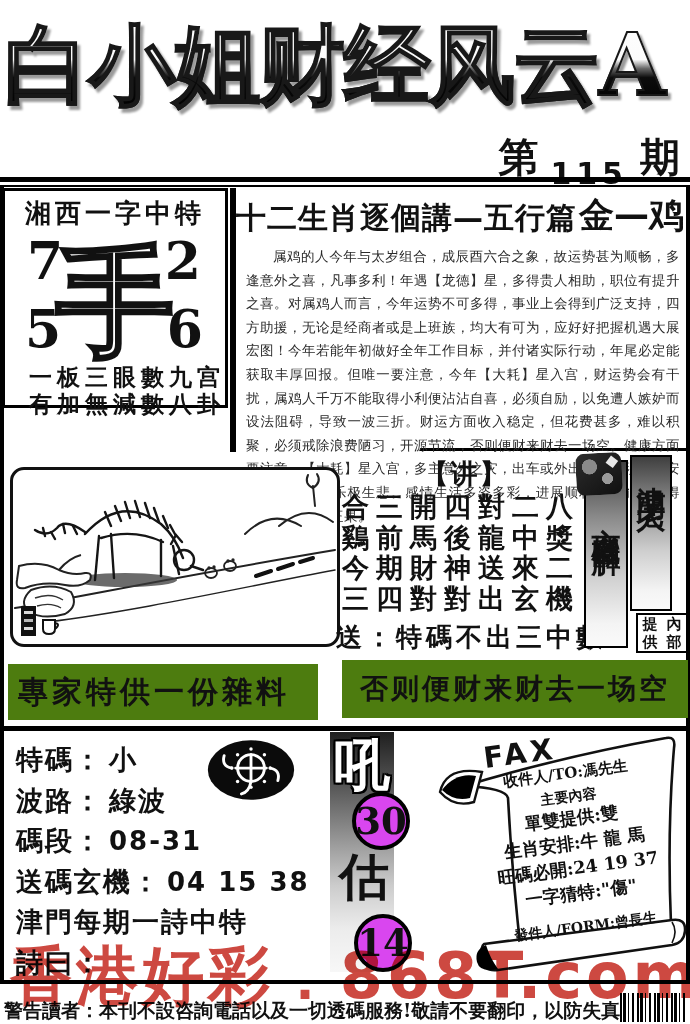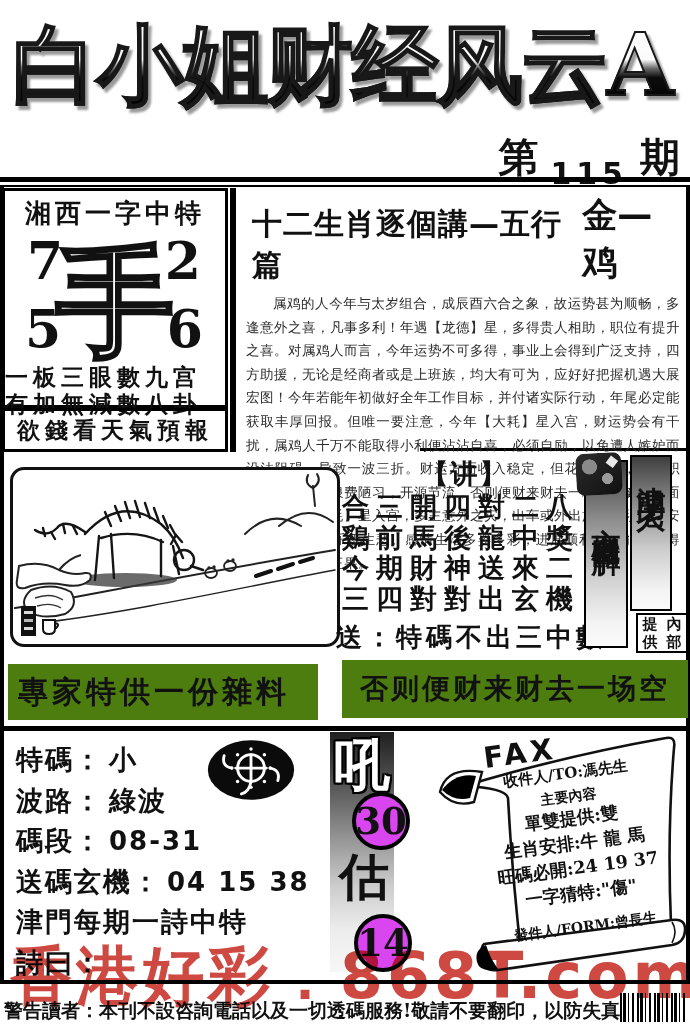--- a/index.html
+++ b/index.html
@@ -1,21 +1,21 @@
 <!DOCTYPE html>
 <html><head>
 <meta charset="utf-8">
 <style>
   html,body{margin:0;padding:0;background:#fff;}
   .page{position:relative;width:690px;height:1024px;background:#fff;overflow:hidden;
         font-family:"DejaVu Serif","Liberation Serif",serif;color:#111;}
   .sans{font-family:"DejaVu Sans","Liberation Sans",sans-serif;}
 
   
-  .masthead-title{position:absolute;left:12px;top:20px;width:672px;
+  .masthead-title{position:absolute;left:4px;top:20px;width:672px;
     font-size:86px;line-height:1.05;font-weight:700;white-space:nowrap;
     color:#111;letter-spacing:-1px;
     filter:drop-shadow(3px 4px 1px #9a9a9a);}
   @supports ((-webkit-background-clip:text) or (background-clip:text)){
     .masthead-title{
       background:linear-gradient(180deg,#ffffff 0%,#fbfbfb 44%,#666 54%,#0c0c0c 64%,#000 100%);
       -webkit-background-clip:text;background-clip:text;color:transparent;
       -webkit-text-stroke:2px #181818;}
   }
   .issue{position:absolute;right:10px;top:124px;display:flex;align-items:center;gap:12px;}
@@ -35,27 +35,27 @@
   .box-a{position:absolute;left:2px;top:188px;width:226px;height:220px;border:3px solid #000;box-sizing:border-box;}
   .box-a-title{margin-top:5px;text-align:center;font-size:26px;font-weight:800;letter-spacing:4px;}
   .numgrid{position:relative;height:132px;}
   .numgrid .n{position:absolute;font-size:52px;font-weight:700;line-height:1;}
   .n7{left:22px;top:4px;} .n2{right:24px;top:4px;} .n5{left:20px;top:72px;} .n6{right:22px;top:72px;}
   .bigchar{position:absolute;left:50%;top:54%;transform:translate(-50%,-50%);
     font-size:118px;font-weight:700;line-height:1;color:#111;}
   @supports (-webkit-text-stroke:2px #000){
     .bigchar{color:#fff;-webkit-text-stroke:3px #111;}
   }
-  .motto{text-align:left;font-size:23px;font-weight:800;letter-spacing:5px;line-height:27px;white-space:nowrap;}
+  .motto{text-align:right;font-size:23px;font-weight:800;letter-spacing:5px;line-height:27px;white-space:nowrap;}
   .box-b{position:absolute;left:2px;top:408px;width:226px;height:44px;border:3px solid #000;box-sizing:border-box;
     display:flex;align-items:center;justify-content:center;font-size:23px;font-weight:800;letter-spacing:5px;}
 
   
   .zodiac{position:absolute;left:236px;top:188px;width:452px;height:262px;box-sizing:border-box;}
-  .zodiac-head{display:flex;justify-content:space-between;align-items:flex-end;padding:4px 4px 0 16px;}
+  .zodiac-head{display:flex;justify-content:space-between;align-items:flex-end;padding:4px 4px 0 0;}
   .zh{font-size:30px;font-weight:900;font-family:"DejaVu Sans","Liberation Sans",sans-serif;letter-spacing:1px;}
   .za{font-size:35px;font-weight:900;font-family:"DejaVu Sans","Liberation Sans",sans-serif;}
   .zbody{padding:6px 8px 0 10px;font-size:13.5px;line-height:23.6px;text-align:justify;
     color:#2a2a2a;letter-spacing:0.5px;text-indent:2em;filter:blur(0.45px);}
 
   
   .tigerbox{position:absolute;left:10px;top:467px;width:330px;height:180px;border:3px solid #111;
     border-radius:14px;box-sizing:border-box;overflow:hidden;background:#fff;}
 
   
@@ -151,21 +151,20 @@
     <div class="numgrid">
       <span class="n n7">7</span>
       <span class="n n2">2</span>
       <span class="n n5">5</span>
       <span class="n n6">6</span>
       <span class="bigchar">手</span>
     </div>
     <div class="motto">一板三眼數九宫</div>
     <div class="motto">有加無減數八卦</div>
   </div>
-  <div class="box-b">欲錢看天氣預報</div>
 
   <div class="zodiac">
     <div class="zodiac-head">
       <span class="zh">十二生肖逐個講—五行篇</span>
       <span class="za">金—鸡</span>
     </div>
     <div class="zbody">属鸡的人今年与太岁组合，成辰酉六合之象，故运势甚为顺畅，多逢意外之喜，凡事多利！年遇【龙德】星，多得贵人相助，职位有提升之喜。对属鸡人而言，今年运势不可多得，事业上会得到广泛支持，四方助援，无论是经商者或是上班族，均大有可为，应好好把握机遇大展宏图！今年若能年初做好全年工作目标，并付诸实际行动，年尾必定能获取丰厚回报。但唯一要注意，今年【大耗】星入宫，财运势会有干扰，属鸡人千万不能取得小利便沾沾自喜，必须自励，以免遭人嫉妒而设法阻碍，导致一波三折。财运方面收入稳定，但花费甚多，难以积聚，必须戒除浪费陋习，开源节流，否则便财来财去一场空。健康方面要注意，【大耗】星入宫，多主意外之灾，出车或外出旅行必须注意安全第一，以免乐极生悲。感情生活多姿多彩，进展顺利，若能把握得当，有望修成正果。</div>
   </div>
 
   <div class="tigerbox">

